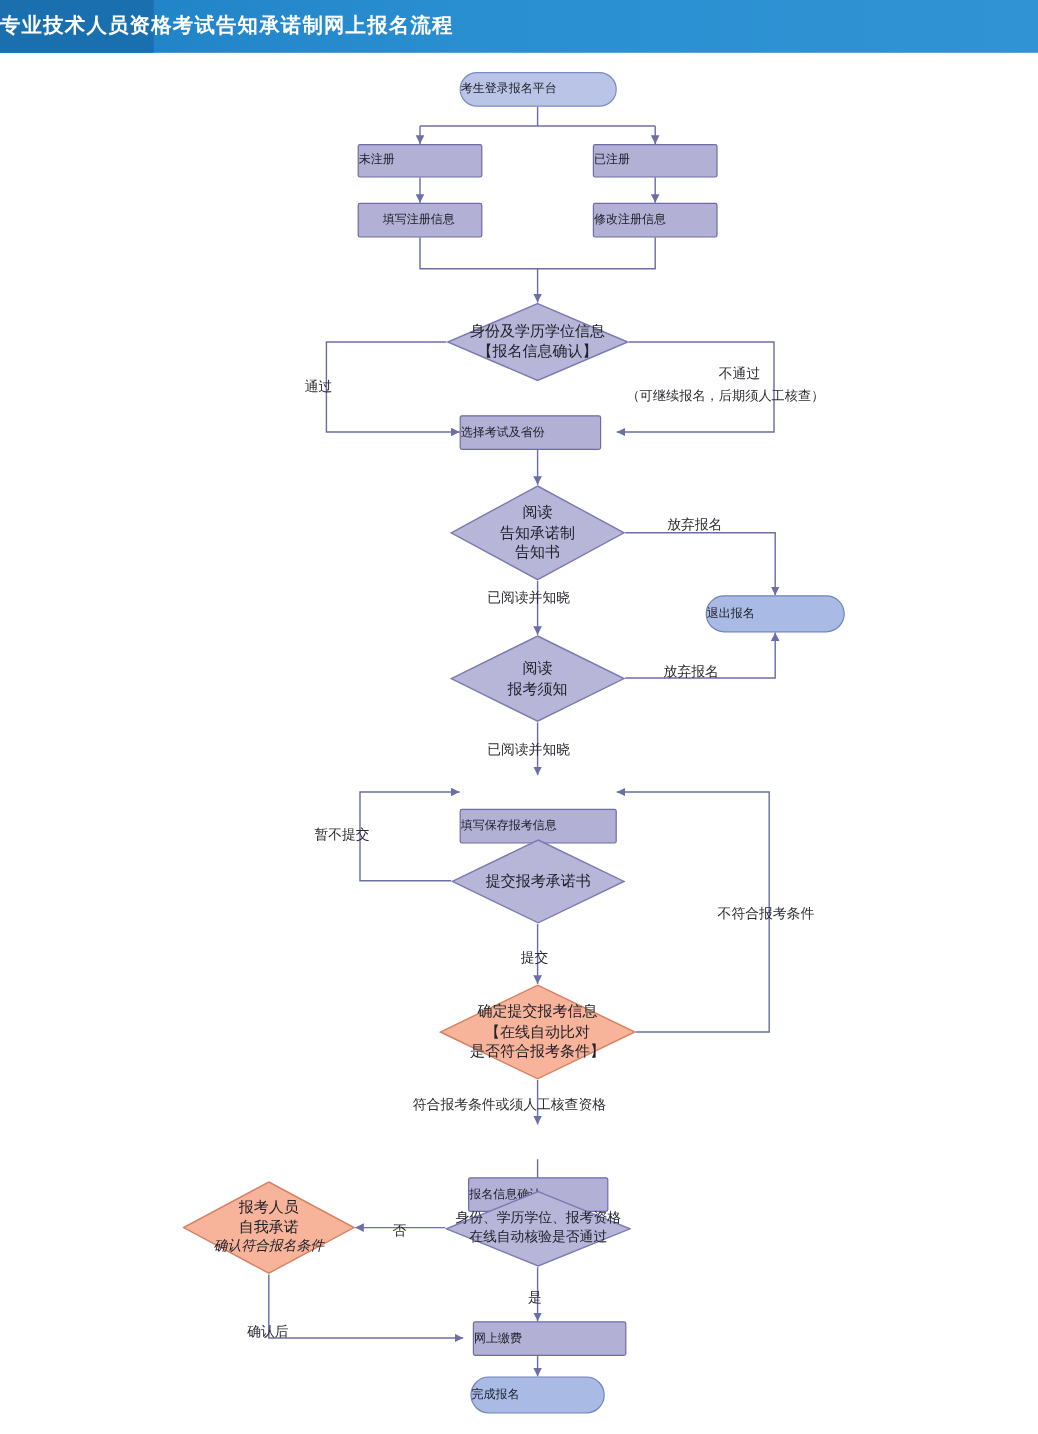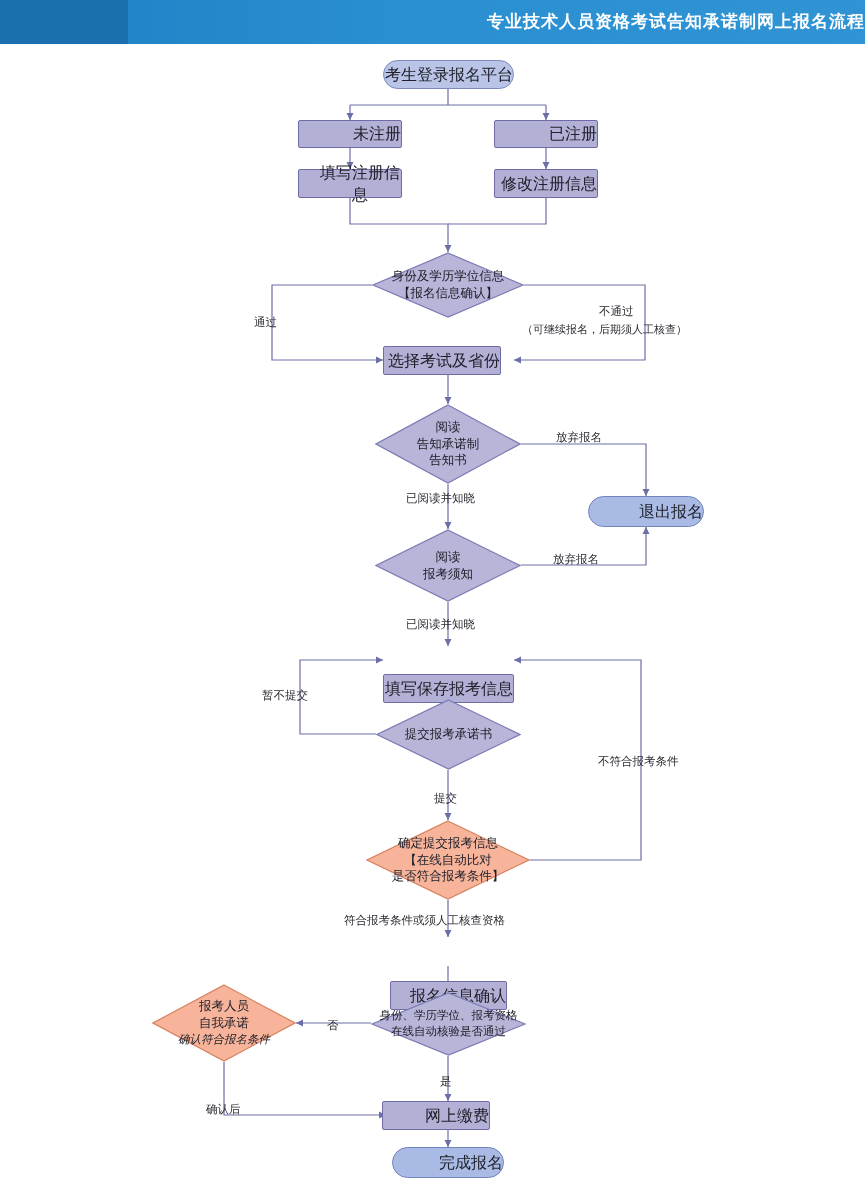--- a/index.html
+++ b/index.html
@@ -15,30 +15,30 @@
   .header-bar{
     position:absolute;left:0;top:0;width:865px;height:44px;
     background:linear-gradient(90deg,#1c7fc4 0%,#2a8fd0 45%,#2f93d4 100%);
   }
   .header-bar .accent{
     position:absolute;left:0;top:0;width:128px;height:44px;
     background:#1a6fae;
   }
   .header-title{
     position:absolute;left:0;top:0;width:865px;height:44px;
-    line-height:44px;text-align:right;
+    line-height:44px;text-align:left;
     color:#ffffff;font-size:17px;font-weight:bold;letter-spacing:1px;
   }
 
   .node{
     position:absolute;
-    display:flex;align-items:center;justify-content:flex-end;
+    display:flex;align-items:center;justify-content:flex-start;
     text-align:center;
     color:#20212b;
-    font-size:16px;
+    font-size:10px;
     line-height:1.35;
     box-sizing:border-box;
   }
   .rect{
     background:#b3b0d6;
     border:1px solid #6f6aa8;
     border-radius:2px;
   }
   .rounded{
     background:#b9c4e6;
@@ -241,21 +241,21 @@
   </svg>
   <div class="dlabel">
     <div>
       <div>报考人员</div>
       <div>自我承诺</div>
       <div style="font-size:11.5px;font-style:italic;">确认符合报名条件</div>
     </div>
   </div>
 </div>
 
-<div class="node rect" style="left:382px;top:1101px;width:108px;height:29px;">
+<div class="node rect" style="left:394px;top:1101px;width:128px;height:29px;">
   <span>网上缴费</span>
 </div>
 
 <div class="node rounded blue2" style="left:392px;top:1147px;width:112px;height:31px;">
   <span style="font-weight:normal;">完成报名</span>
 </div>
 
 <div class="edge-label" style="left:254px;top:315px;">通过</div>
 <div class="edge-label" style="left:599px;top:304px;">不通过</div>
 <div class="edge-label" style="left:522px;top:322px;font-size:11px;">（可继续报名，后期须人工核查）</div>

